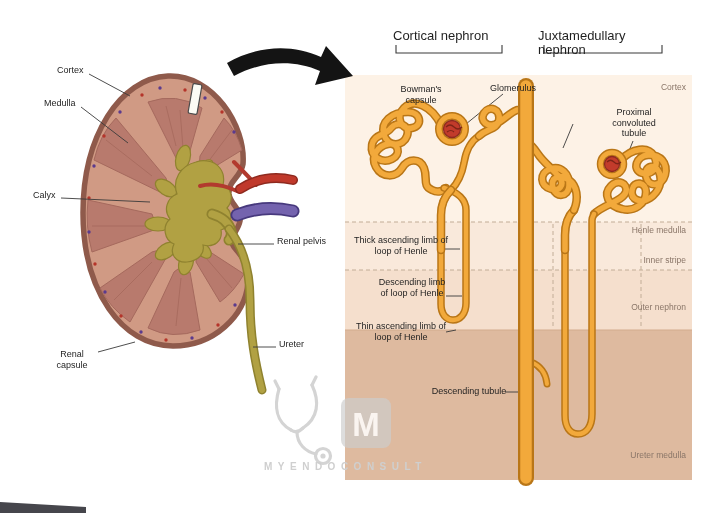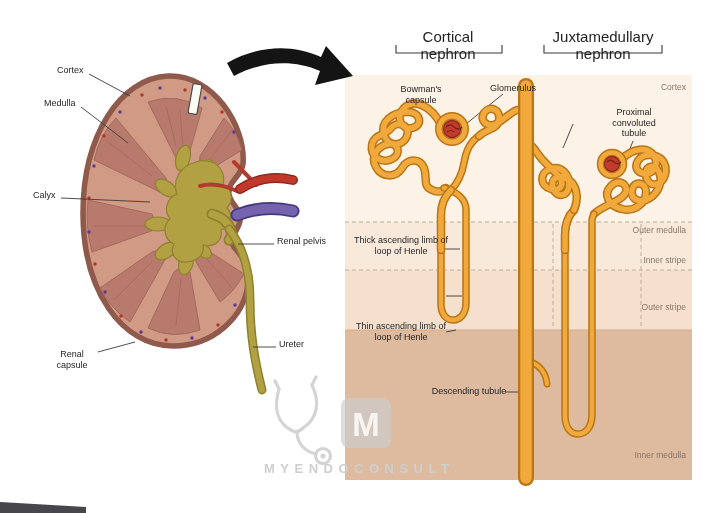--- a/index.html
+++ b/index.html
@@ -1,23 +1,23 @@
 <!DOCTYPE html>
 <html><head>
 <meta charset="utf-8">
 <style>
   html,body{margin:0;padding:0;background:#fff;}
   .stage{position:relative;width:720px;height:513px;background:#fff;overflow:hidden;
          font-family:"Liberation Sans",sans-serif;}
   .art{position:absolute;left:0;top:0;}
   .lbl{position:absolute;font-size:9px;color:#1f1f1f;text-align:center;line-height:1.18;}
   .lbl-side{position:absolute;font-size:9px;color:#1f1f1f;white-space:nowrap;line-height:1.1;}
-  .hdr{position:absolute;font-size:15px;color:#1f1f1f;text-align:center;line-height:1.1;}
+  .hdr{position:absolute;font-size:13px;color:#1f1f1f;text-align:left;line-height:1.1;}
   .zone{position:absolute;font-size:8.5px;color:#8a7668;white-space:nowrap;}
-  .wmtext{position:absolute;font-size:13px;font-weight:bold;color:#cfcfcf;
+  .wmtext{position:absolute;font-size:10px;font-weight:bold;color:#cfcfcf;
           letter-spacing:5.5px;white-space:nowrap;text-align:center;}
   .tube-o{fill:none;stroke:#b97617;stroke-linecap:round;stroke-linejoin:round;}
   .tube-c{fill:none;stroke:#f2a93b;stroke-linecap:round;stroke-linejoin:round;}
   .leader{stroke:#3a3a3a;stroke-width:0.9;}
   .bracket{fill:none;stroke:#3a3a3a;stroke-width:1.1;}
   .dash{stroke:#c2ad97;stroke-width:1;stroke-dasharray:4 3;fill:none;}
   .stria{stroke:#9c6053;stroke-width:1;opacity:.55;}
 </style>
 </head>
 <body>
@@ -244,27 +244,28 @@
 <div class="lbl-side" style="left:44px;top:99px">Medulla</div>
 <div class="lbl-side" style="left:33px;top:191px">Calyx</div>
 <div class="lbl-side" style="left:277px;top:237px">Renal pelvis</div>
 <div class="lbl-side" style="left:279px;top:340px">Ureter</div>
 <div class="lbl" style="left:45px;top:349px;width:54px">Renal capsule</div>
 
 <div class="hdr" style="left:393px;top:29px;width:110px">Cortical nephron</div>
 <div class="hdr" style="left:538px;top:29px;width:130px">Juxtamedullary nephron</div>
 
 <div class="zone" style="right:34px;top:82px">Cortex</div>
-<div class="zone" style="right:34px;top:225px">Outer medulla</div>
+<div class="zone" style="right:34px;top:225px">Henle medulla</div>
 <div class="zone" style="right:34px;top:255px">Inner stripe</div>
-<div class="zone" style="right:34px;top:302px">Outer stripe</div>
-<div class="zone" style="right:34px;top:450px">Inner medulla</div>
+<div class="zone" style="right:34px;top:302px">Outer nephron</div>
+<div class="zone" style="right:34px;top:450px">Ureter medulla</div>
 
 <div class="lbl" style="left:389px;top:84px;width:64px">Bowman's capsule</div>
 <div class="lbl" style="left:482px;top:83px;width:62px">Glomerulus</div>
 <div class="lbl" style="left:350px;top:235px;width:102px">Thick ascending limb of loop of Henle</div>
 <div class="lbl" style="left:603px;top:107px;width:62px">Proximal convoluted tubule</div>
+<div class="lbl" style="left:374px;top:277px;width:76px">Descending limb of loop of Henle</div>
 <div class="lbl" style="left:352px;top:321px;width:98px">Thin ascending limb of loop of Henle</div>
 <div class="lbl" style="left:430px;top:386px;width:78px">Descending tubule</div>
 
 <div class="wmtext" style="left:264px;top:461px">MYENDOCONSULT</div>
 
 </div>
 
 </body></html>

